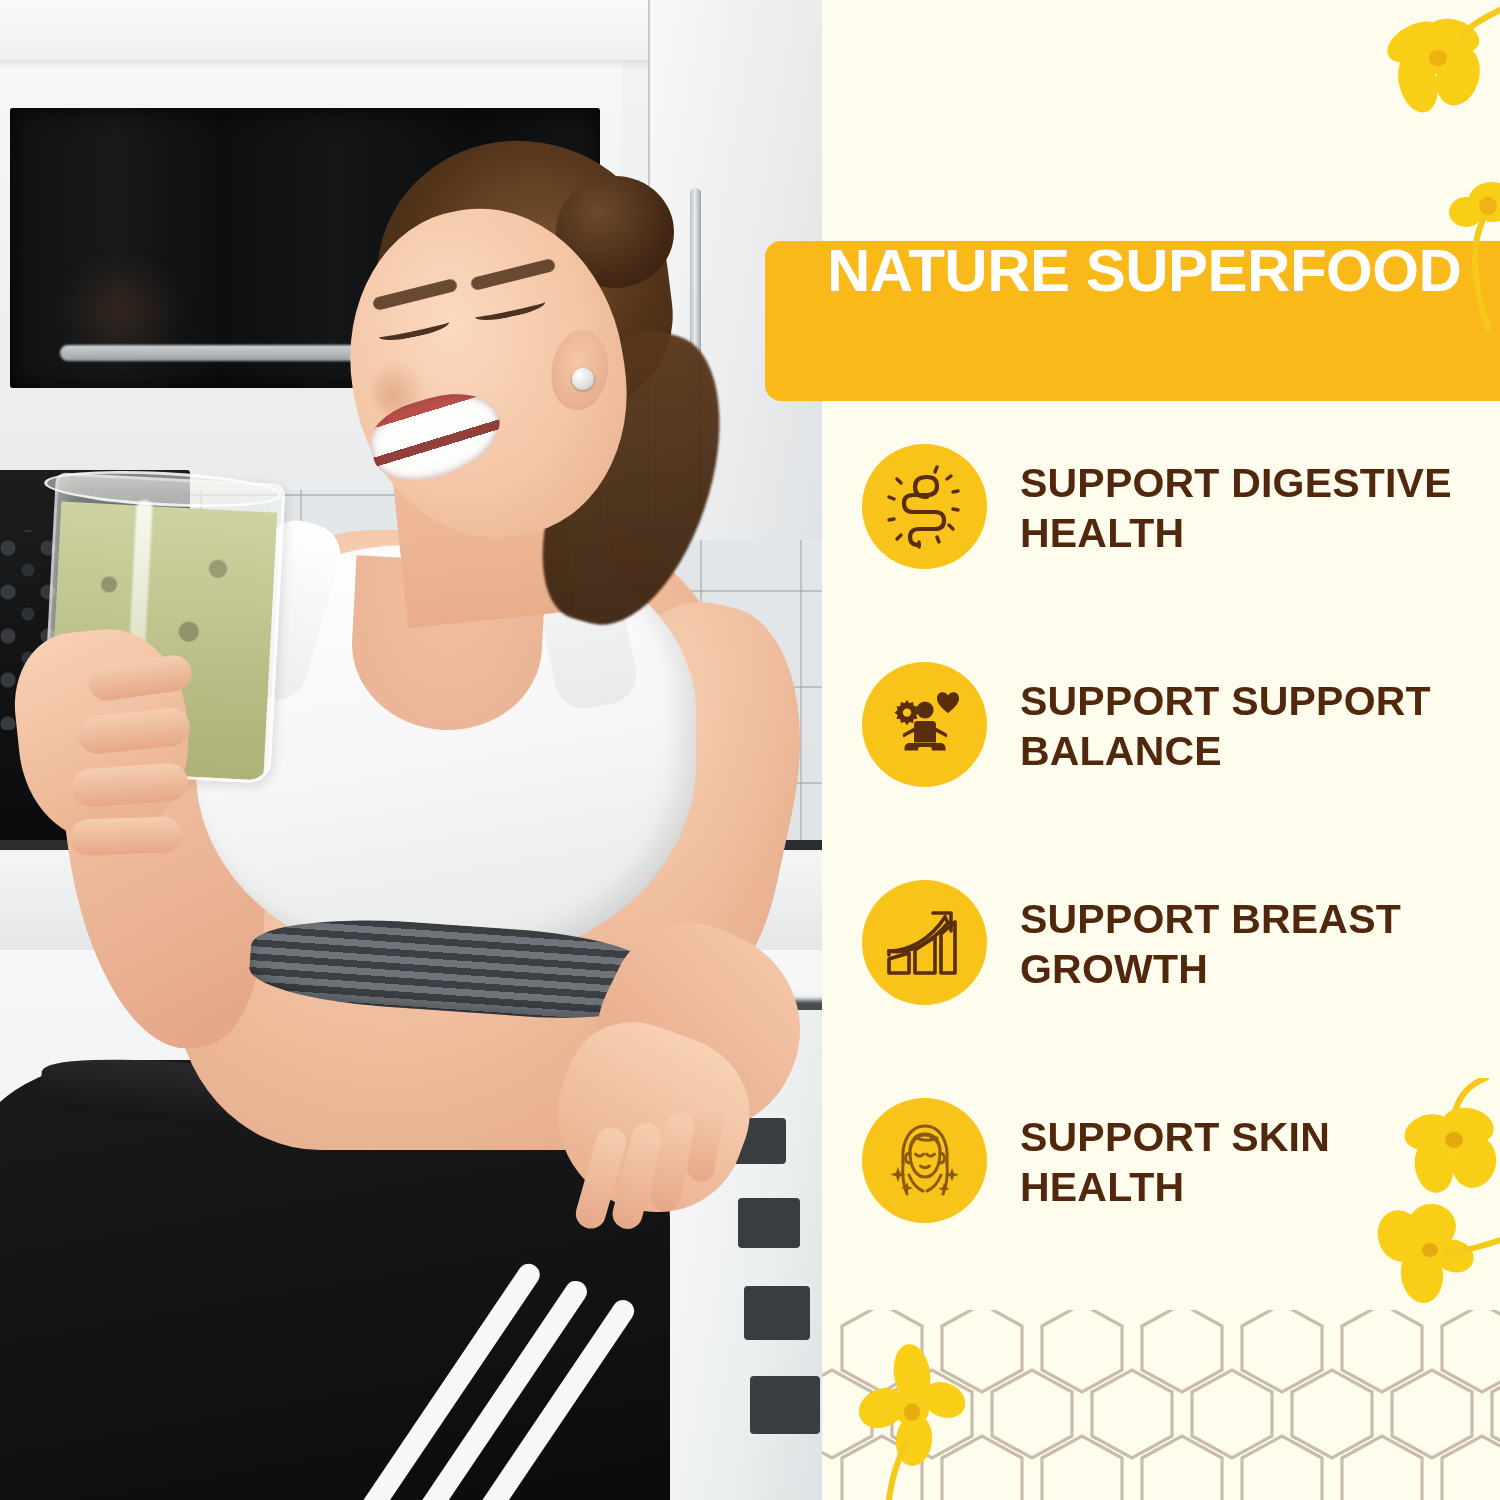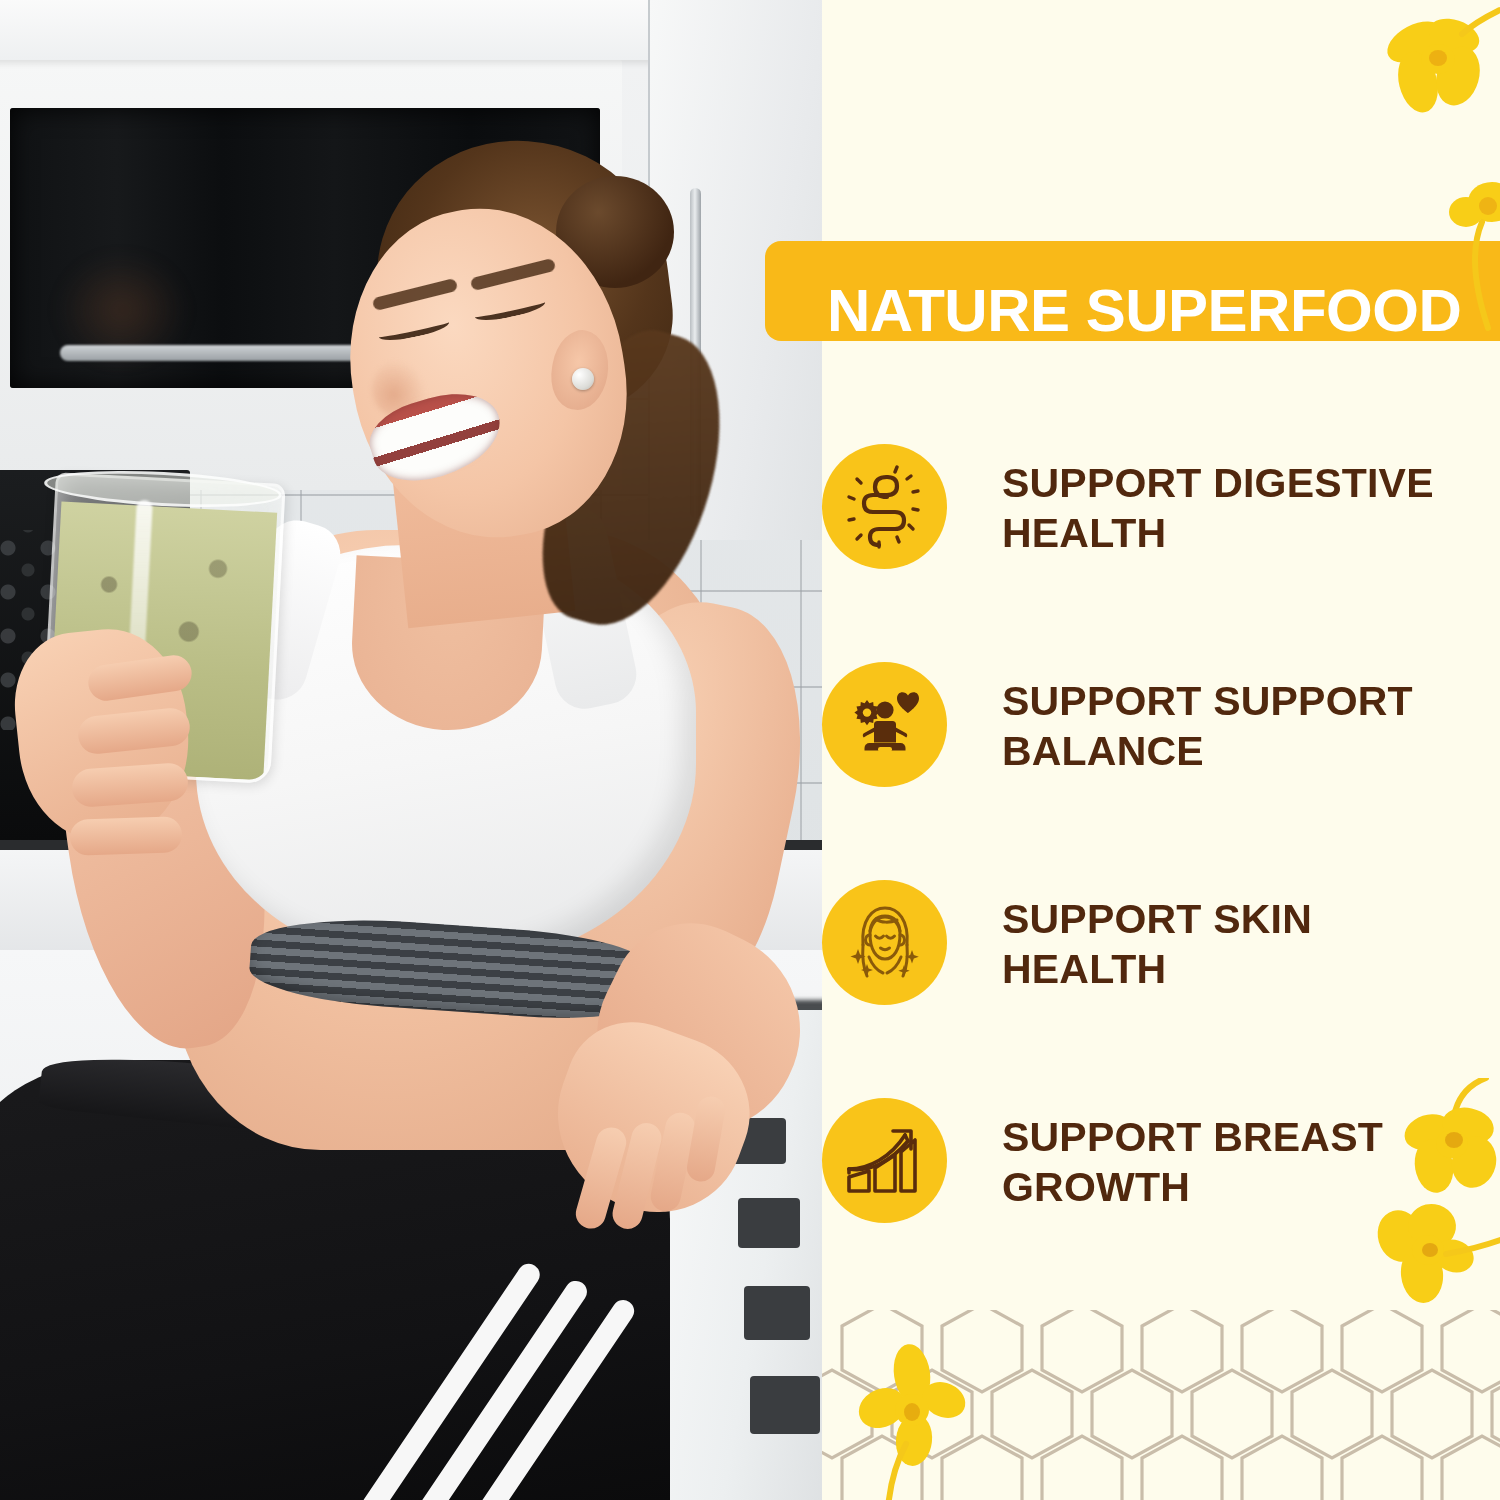--- a/index.html
+++ b/index.html
@@ -298,36 +298,36 @@
     background:#FEFCEC;
   }
 
   .headline {
     position:absolute; left:22px; top:152px; width:640px;
     font-size:57px; font-weight:bold; letter-spacing:-.5px;
     color:#F3820B; line-height:1.02; white-space:nowrap;
   }
 
   .title-band {
-    position:absolute; left:-57px; top:241px; width:735px; height:100px;
+    position:absolute; left:-57px; top:241px; width:735px; height:160px;
     background:#F9B918;
     border-radius:16px 0 0 16px;
-    display:flex; align-items:flex-end;
+    display:flex; align-items:flex-start;
   }
   .title-band-text {
     padding-left:62px;
     font-size:60px; font-weight:bold; color:#FFFFFF;
     letter-spacing:-.5px; white-space:nowrap; line-height:1;
   }
 
   
   .benefits { position:absolute; left:0; top:440px; width:678px; }
   .benefit-row {
     display:flex; align-items:flex-start; height:218px;
-    gap:22px;
+    padding-left:40px;
   }
   .benefit-icon {
     flex:0 0 auto; width:125px; height:125px; border-radius:50%;
     background:#F9C419;
     display:flex; align-items:center; justify-content:center;
     margin-top:4px;
   }
   .benefit-icon svg { display:block; }
   .benefit-label {
     margin-left:33px; margin-top:18px;
@@ -480,20 +480,41 @@
               <path d="M27.5 58 h31 a5 5 0 0 1 5 5 v2.5 h-41 V63 a5 5 0 0 1 5-5z"></path>
               <rect x="36" y="62" width="14" height="4.8" rx="2.2" fill="#F9C419"></rect>
             </g>
           </svg>
         </div>
         <div class="benefit-label">SUPPORT SUPPORT BALANCE</div>
       </div>
 
       <div class="benefit-row">
         <div class="benefit-icon">
+          <svg width="84" height="80" viewBox="0 0 84 80" aria-hidden="true">
+            <g fill="none" stroke="#5A2D0C" stroke-width="3.6" stroke-linejoin="round" stroke-linecap="round">
+
+              <path d="M6 48 C26 48 48 36 62 14"></path>
+              <path d="M6 48 C26 52 48 40 65 20"></path>
+              <path d="M6 48 L6 52"></path>
+              <path d="M65 20 L62 14"></path>
+
+              <path d="M50 10 H68 V28"></path>
+
+              <path d="M6 56 L26 50 V70 H6 z"></path>
+              <path d="M32 47 L52 34 V70 H32 z"></path>
+              <path d="M58 31 L72 19 V70 H58 z"></path>
+            </g>
+          </svg>
+        </div>
+        <div class="benefit-label">SUPPORT BREAST GROWTH</div>
+      </div>
+
+      <div class="benefit-row">
+        <div class="benefit-icon">
           <svg width="86" height="84" viewBox="0 0 86 84" aria-hidden="true">
             <g fill="none" stroke="#8A5A0A" stroke-width="3" stroke-linecap="round" stroke-linejoin="round">
 
               <path d="M21 44 C19 19 30 7 43 7 C56 7 67 19 65 44"></path>
               <path d="M21 44 C20 57 22 68 25 75"></path>
               <path d="M65 44 C66 57 64 68 61 75"></path>
 
               <path d="M28 33 C28 21 34 15 43 15 C52 15 58 21 58 33 C58 48 52 58 43 58 C34 58 28 48 28 33z"></path>
 
               <path d="M28 30 C31 20 37 16 43 16 C50 16 56 21 58 30"></path>
@@ -512,41 +533,20 @@
             </g>
             <g fill="#8A5A0A">
               <path d="M16 48 l2 5.5 5.5 2 -5.5 2 -2 5.5 -2-5.5 -5.5-2 5.5-2z"></path>
               <path d="M25 63 l1.6 4.4 4.4 1.6 -4.4 1.6 -1.6 4.4 -1.6-4.4 -4.4-1.6 4.4-1.6z"></path>
               <path d="M70 49 l1.8 5 5 1.8 -5 1.8 -1.8 5 -1.8-5 -5-1.8 5-1.8z"></path>
               <path d="M62 64 l1.5 4.2 4.2 1.5 -4.2 1.5 -1.5 4.2 -1.5-4.2 -4.2-1.5 4.2-1.5z"></path>
             </g>
           </svg>
         </div>
         <div class="benefit-label">SUPPORT SKIN HEALTH</div>
-      </div>
-
-      <div class="benefit-row">
-        <div class="benefit-icon">
-          <svg width="84" height="80" viewBox="0 0 84 80" aria-hidden="true">
-            <g fill="none" stroke="#5A2D0C" stroke-width="3.6" stroke-linejoin="round" stroke-linecap="round">
-
-              <path d="M6 48 C26 48 48 36 62 14"></path>
-              <path d="M6 48 C26 52 48 40 65 20"></path>
-              <path d="M6 48 L6 52"></path>
-              <path d="M65 20 L62 14"></path>
-
-              <path d="M50 10 H68 V28"></path>
-
-              <path d="M6 56 L26 50 V70 H6 z"></path>
-              <path d="M32 47 L52 34 V70 H32 z"></path>
-              <path d="M58 31 L72 19 V70 H58 z"></path>
-            </g>
-          </svg>
-        </div>
-        <div class="benefit-label">SUPPORT BREAST GROWTH</div>
       </div>
 
     </div>
 
     <div class="honeycomb">
       <svg width="720" height="210" viewBox="0 0 720 210" aria-hidden="true">
         <g fill="none" stroke="#C9BDAA" stroke-width="3.2">
           <path d="M30 30 L70 8 L110 30 L110 74 L70 96 L30 74 Z"></path>
           <path d="M130 30 L170 8 L210 30 L210 74 L170 96 L130 74 Z"></path>
           <path d="M230 30 L270 8 L310 30 L310 74 L270 96 L230 74 Z"></path>

